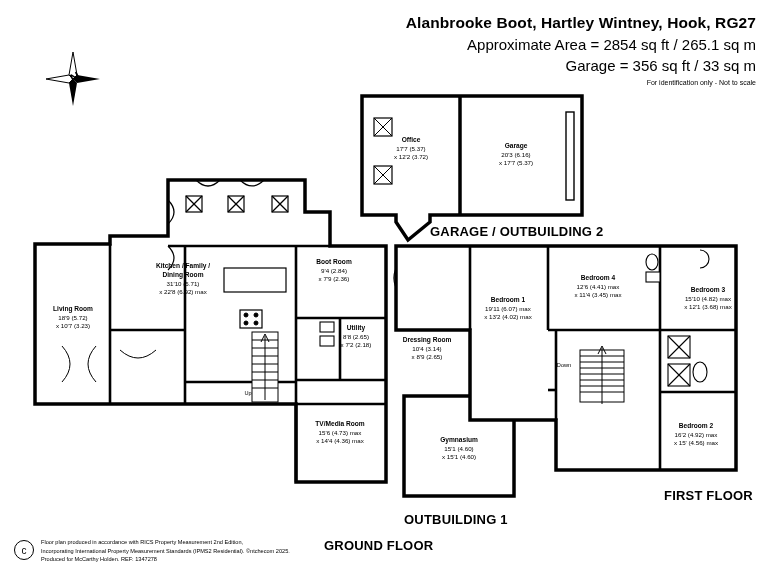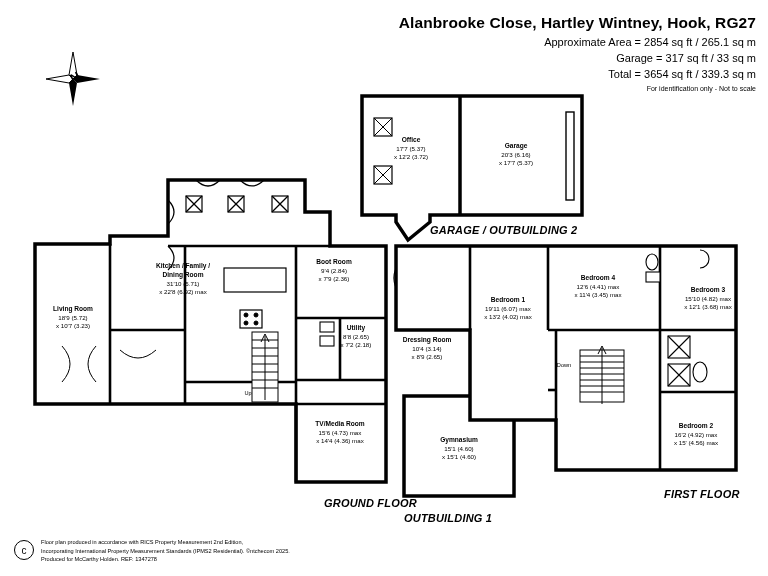--- a/index.html
+++ b/index.html
@@ -8,42 +8,41 @@
     background:#ffffff;
     font-family:"Liberation Sans", sans-serif;
     color:#000;
     position:relative;
     overflow:hidden;
   }
   .plan{position:absolute;left:0;top:0;width:768px;height:576px;}
   
   .hdr{position:absolute;right:12px;top:14px;text-align:right;}
   .hdr .title{font-size:15.5px;font-weight:bold;letter-spacing:.1px;}
-  .hdr .line{font-size:11px;margin-top:4px;}
+  .hdr .line{font-size:15px;margin-top:4px;}
   .hdr .note{font-size:7px;margin-top:5px;color:#000;}
   
   .compass{position:absolute;left:44px;top:50px;width:58px;height:58px;}
   
   .lbl{position:absolute;text-align:center;font-size:6.2px;line-height:1.35;}
   .lbl b{font-size:6.6px;font-weight:bold;display:block;}
-  .secname{position:absolute;font-size:11px;font-weight:bold;letter-spacing:.2px;font-style:italic;}
+  .secname{position:absolute;font-size:13px;font-weight:bold;letter-spacing:.2px;}
   
   .footer{position:absolute;left:14px;bottom:12px;display:flex;align-items:flex-start;gap:7px;}
   .footer .cmark{width:18px;height:18px;border:1px solid #000;border-radius:50%;
      display:flex;align-items:center;justify-content:center;font-size:10px;margin-top:2px;}
   .footer .ftext{font-size:5.6px;line-height:1.55;}
 </style>
 </head>
 <body>
 
 <div class="hdr">
-  <div class="title">Alanbrooke Close, Hartley Wintney, Hook, RG27</div>
+  <div class="title">Alanbrooke Boot, Hartley Wintney, Hook, RG27</div>
   <div class="line">Approximate Area = 2854 sq ft / 265.1 sq m</div>
-  <div class="line">Garage = 317 sq ft / 33 sq m</div>
-  <div class="line">Total = 3654 sq ft / 339.3 sq m</div>
+  <div class="line">Garage = 356 sq ft / 33 sq m</div>
   <div class="note">For identification only - Not to scale</div>
 </div>
 
 <svg class="compass" viewBox="0 0 58 58">
   <polygon points="29,2 33,25 29,29 25,25" fill="#fff" stroke="#000" stroke-width="1"></polygon>
   <polygon points="29,56 33,33 29,29 25,33" fill="#000"></polygon>
   <polygon points="2,29 25,25 29,29 25,33" fill="#fff" stroke="#000" stroke-width="1"></polygon>
   <polygon points="56,29 33,25 29,29 33,33" fill="#000"></polygon>
   <text x="27" y="33" font-family="Liberation Sans, sans-serif" font-size="13" font-weight="bold" fill="#000" transform="rotate(-28 29 29)">N</text>
 </svg>
@@ -169,21 +168,21 @@
     <ellipse cx="700" cy="372" rx="7" ry="10" fill="#fff"></ellipse>
     <ellipse cx="652" cy="262" rx="6" ry="8" fill="#fff"></ellipse>
     <rect x="646" y="272" width="14" height="10" fill="#fff"></rect>
     <path d="M700 250 a9 9 0 0 1 0 18" fill="#fff"></path>
   </g>
 
   </g>
 </svg>
 
 <div class="secname" style="left:430px;top:224px;">GARAGE / OUTBUILDING 2</div>
-<div class="secname" style="left:324px;top:497px;">GROUND FLOOR</div>
+<div class="secname" style="left:324px;top:538px;">GROUND FLOOR</div>
 <div class="secname" style="left:404px;top:512px;text-align:right;">OUTBUILDING 1</div>
 <div class="secname" style="left:664px;top:488px;">FIRST FLOOR</div>
 
 <div class="lbl" style="left:383px;top:136px;width:56px;">
   <b>Office</b>
   <span>17'7 (5.37)</span><br>
   <span>x 12'2 (3.72)</span>
 </div>
 
 <div class="lbl" style="left:488px;top:142px;width:56px;">

